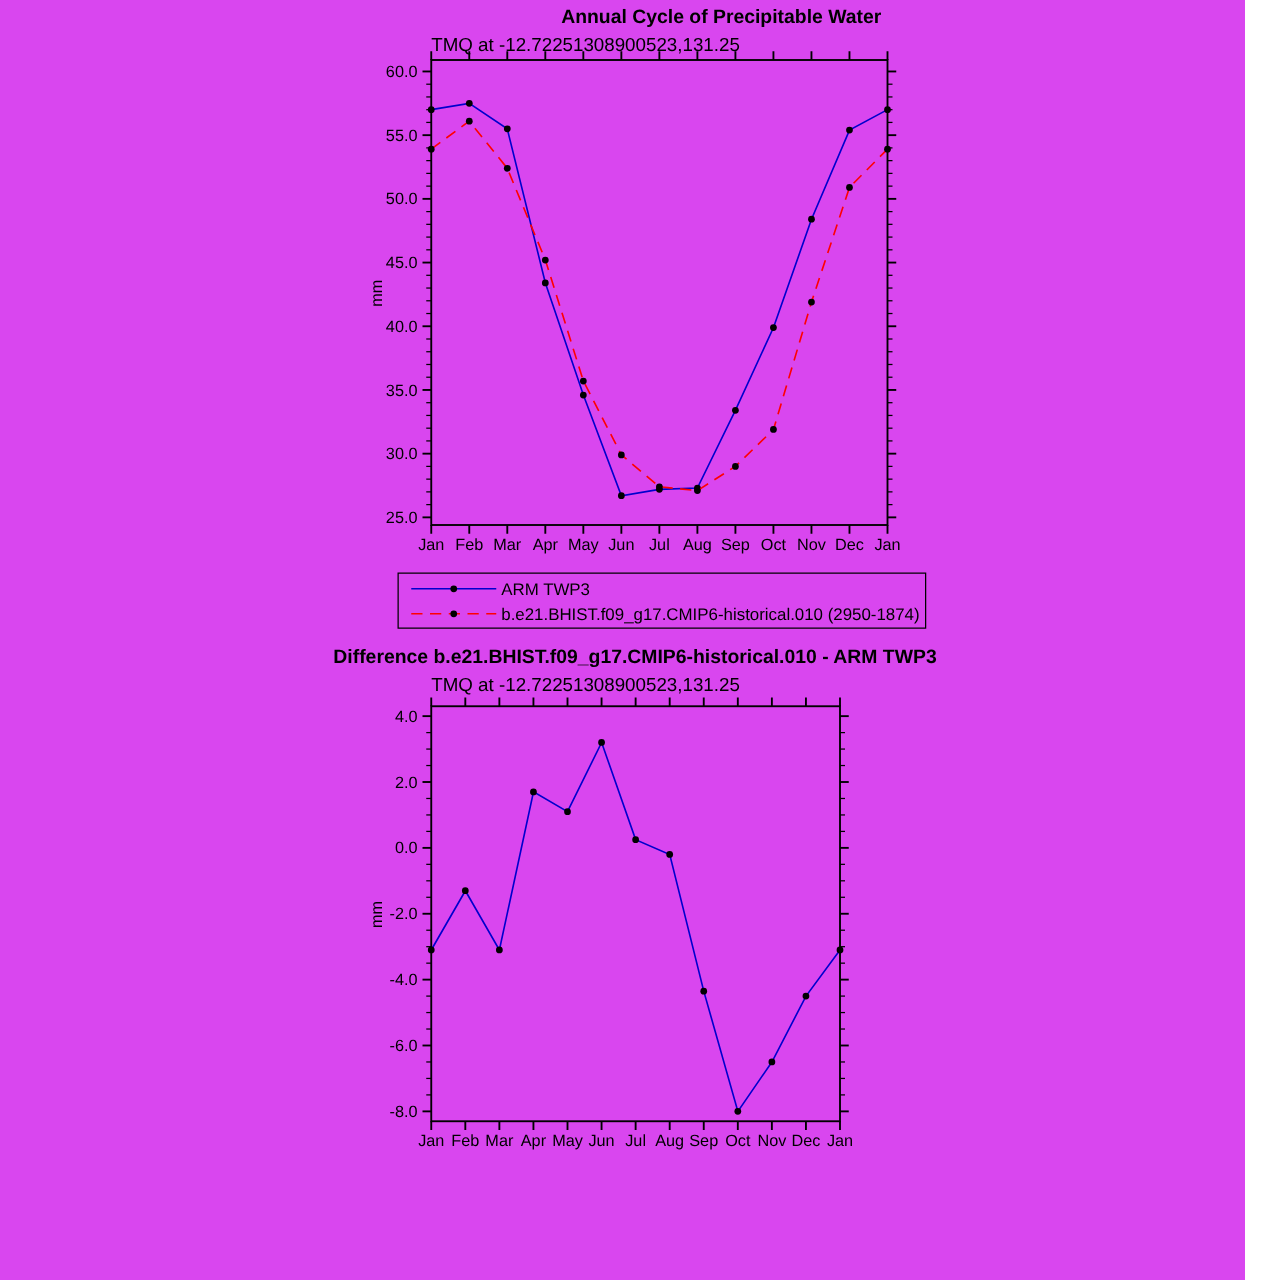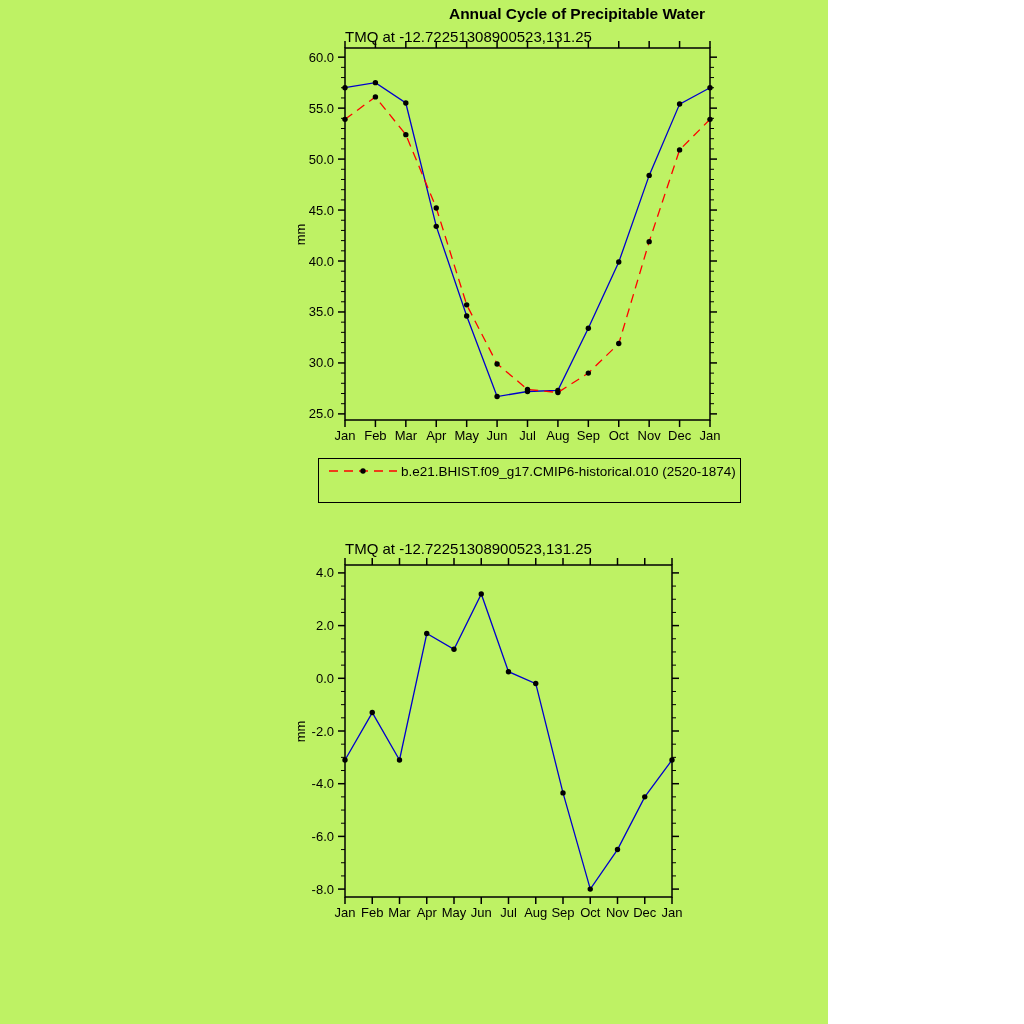--- a/index.html
+++ b/index.html
@@ -2,23 +2,23 @@
 <html><head>
 <meta charset="utf-8">
 <style>
   html, body {
     margin: 0;
     padding: 0;
     background: #ffffff;
   }
   .page {
     position: relative;
-    width: 828px;
+    width: 996px;
     height: 1024px;
-    background: #bef264;
+    background: #d946ef;
     overflow: hidden;
     font-family: "Liberation Sans", sans-serif;
     color: #000000;
   }
   .chart-svg {
     position: absolute;
     left: 0;
   }
   svg text {
     font-family: "Liberation Sans", sans-serif;
@@ -228,27 +228,35 @@
       <circle cx="588.3333333333334" cy="373.1178082191781" r="2.7" fill="#000000"></circle>
       <circle cx="618.75" cy="343.5616438356164" r="2.7" fill="#000000"></circle>
       <circle cx="649.1666666666667" cy="241.64383561643834" r="2.7" fill="#000000"></circle>
       <circle cx="679.5833333333333" cy="149.91780821917808" r="2.7" fill="#000000"></circle>
       <circle cx="710" cy="119.34246575342465" r="2.7" fill="#000000"></circle>
     </svg>
 
   <div class="legend">
     <div class="legend-row">
       <svg class="swatch" viewBox="0 0 72 14">
+        <line id="legend-line-0" x1="2" y1="7" x2="70" y2="7" stroke="#0000cd" stroke-width="1.3"></line>
+        <circle cx="36" cy="7" r="2.7" fill="#000000"></circle>
+      </svg>
+      <span class="legend-label">ARM TWP3</span>
+    </div>
+    <div class="legend-row">
+      <svg class="swatch" viewBox="0 0 72 14">
         <line id="legend-line-1" x1="2" y1="7" x2="70" y2="7" stroke="#ff0000" stroke-width="1.3" stroke-dasharray="9 6"></line>
         <circle cx="36" cy="7" r="2.7" fill="#000000"></circle>
       </svg>
-      <span class="legend-label">b.e21.BHIST.f09_g17.CMIP6-historical.010 (2520-1874)</span>
+      <span class="legend-label">b.e21.BHIST.f09_g17.CMIP6-historical.010 (2950-1874)</span>
     </div>
   </div>
 
+  <div class="chart-title" style="left:208px; top:517px; width:600px;">Difference b.e21.BHIST.f09_g17.CMIP6-historical.010 - ARM TWP3</div>
 
   <div class="chart-subtitle" style="left:345px; top:540px;">TMQ at -12.72251308900523,131.25</div>
 
   <div class="y-axis-label" style="left:290px; top:724px;">mm</div>
 
   <svg id="plot-bottom" class="chart-svg" style="top:512px;" width="1024" height="460">
       <rect x="345" y="53" width="327" height="332" fill="none" stroke="#000" stroke-width="1.5"></rect>
       <line x1="338" y1="377.0952380952381" x2="345" y2="377.0952380952381" stroke="#000" stroke-width="1.5"></line>
       <line x1="672" y1="377.0952380952381" x2="679" y2="377.0952380952381" stroke="#000" stroke-width="1.5"></line>
       <text x="334" y="381.5952380952381" text-anchor="end" font-size="13">-8.0</text>

